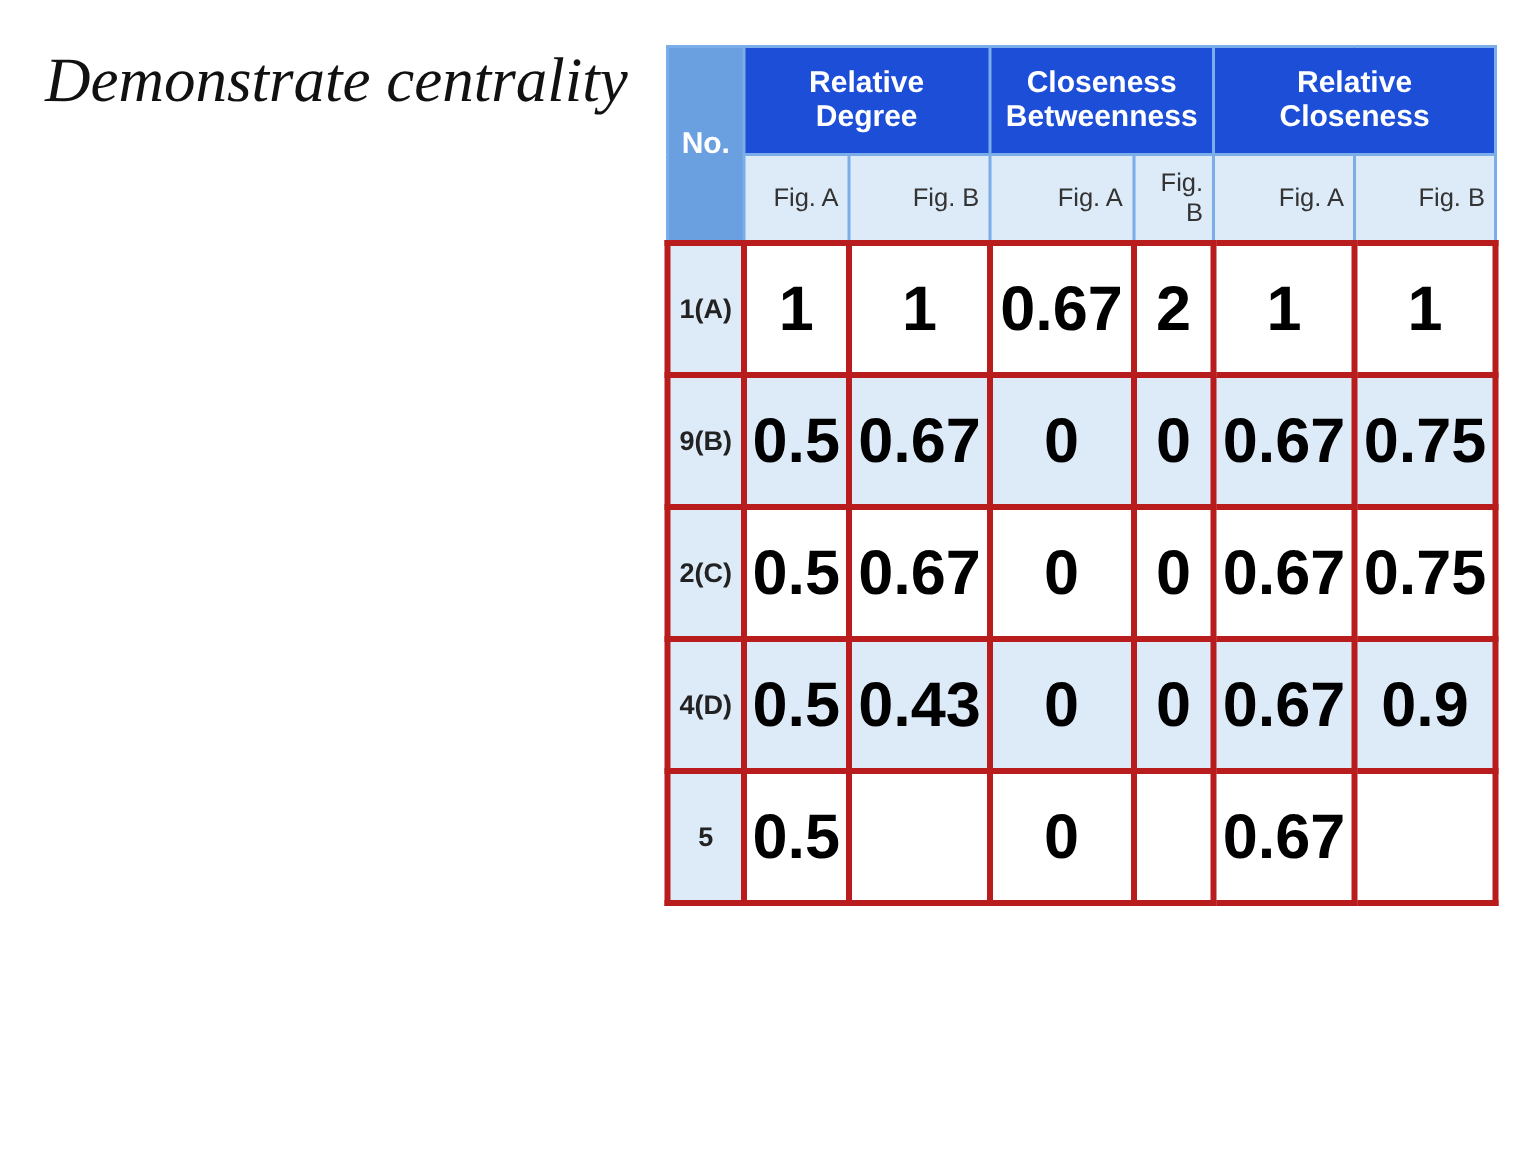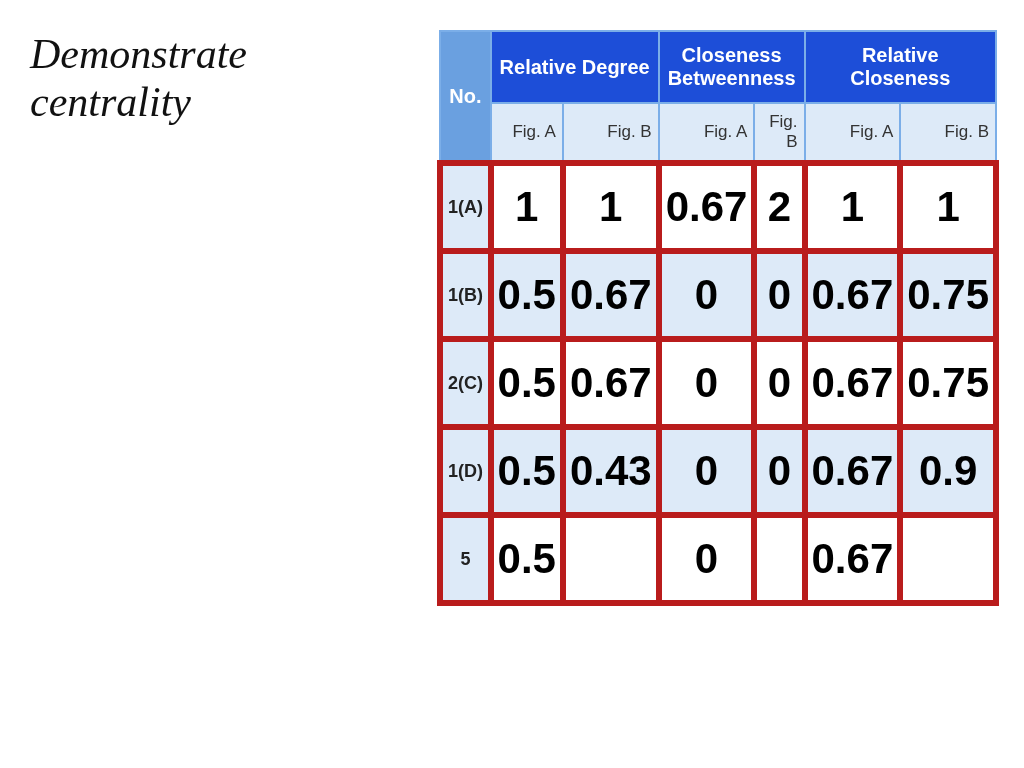--- a/index.html
+++ b/index.html
@@ -72,21 +72,21 @@
       padding: 8px 6px;
       border: 2px solid #7baee8;
     }
 
     
     .data-row td {
       text-align: center;
       font-size: 42px;
       font-weight: bold;
       padding: 8px 4px;
-      border: 6px solid #b91c1c;
+      border: 4px solid #b91c1c;
       height: 88px;
       vertical-align: middle;
     }
 
     .data-row td.row-label {
       font-size: 18px;
       font-weight: bold;
       color: #222222;
       background-color: #ddeaf8;
     }
@@ -141,39 +141,39 @@
         <tr class="data-row row-1">
           <td class="row-label">1(A)</td>
           <td>1</td>
           <td>1</td>
           <td>0.67</td>
           <td>2</td>
           <td>1</td>
           <td>1</td>
         </tr>
         <tr class="data-row row-2">
-          <td class="row-label">1(B)</td>
+          <td class="row-label">9(B)</td>
           <td>0.5</td>
           <td>0.67</td>
           <td>0</td>
           <td>0</td>
           <td>0.67</td>
           <td>0.75</td>
         </tr>
         <tr class="data-row row-3">
           <td class="row-label">2(C)</td>
           <td>0.5</td>
           <td>0.67</td>
           <td>0</td>
           <td>0</td>
           <td>0.67</td>
           <td>0.75</td>
         </tr>
         <tr class="data-row row-4">
-          <td class="row-label">1(D)</td>
+          <td class="row-label">4(D)</td>
           <td>0.5</td>
           <td>0.43</td>
           <td>0</td>
           <td>0</td>
           <td>0.67</td>
           <td>0.9</td>
         </tr>
         <tr class="data-row row-5">
           <td class="row-label">5</td>
           <td>0.5</td>

